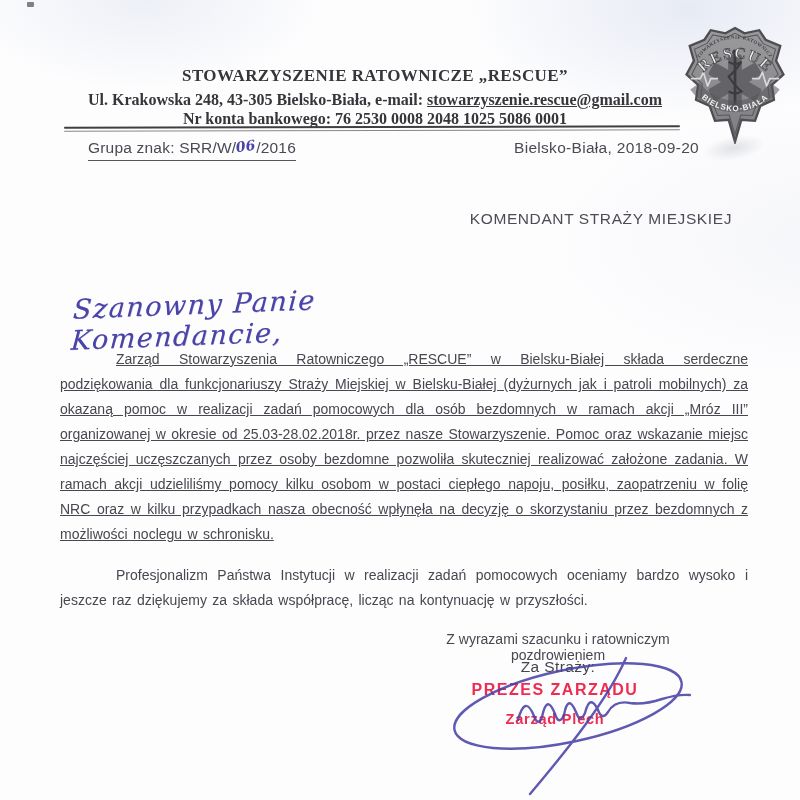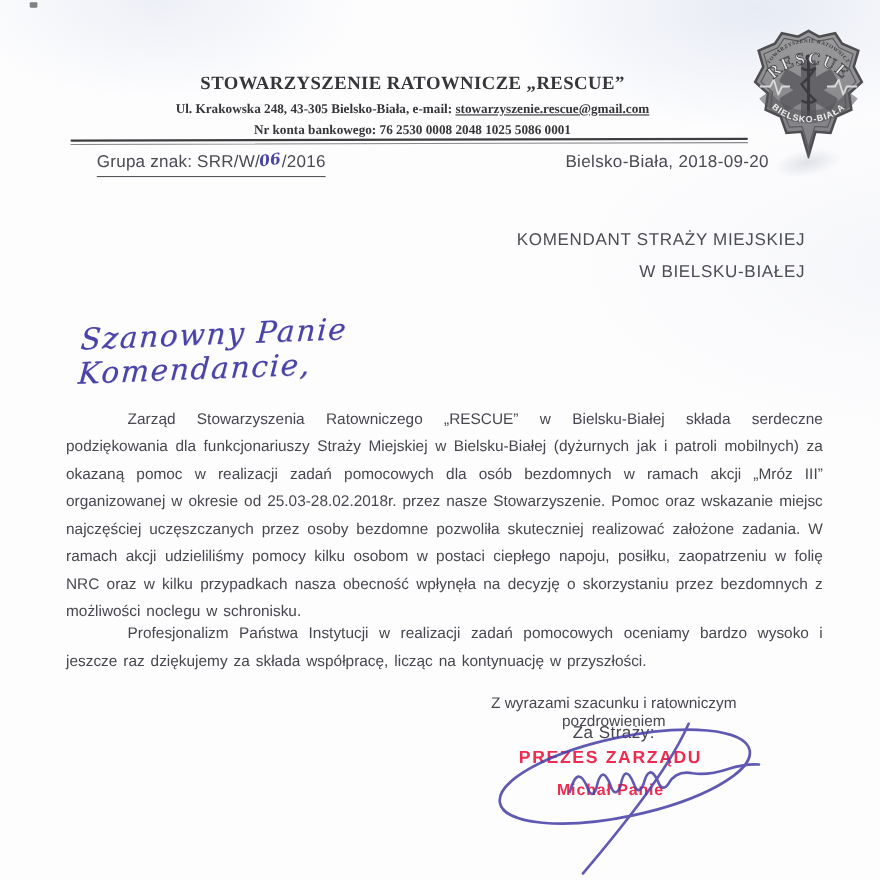--- a/index.html
+++ b/index.html
@@ -10,21 +10,21 @@
       radial-gradient(ellipse 260px 130px at 18% 0%, rgba(200,208,228,.30), transparent 70%),
       radial-gradient(ellipse 420px 200px at 105% 30%, rgba(210,214,228,.18), transparent 75%),
       #fdfdfe;
     font-family:"Liberation Sans", sans-serif;color:#44444c;
   }
   .abs{position:absolute;}
   
   .letterhead{top:34px;left:70px;width:610px;text-align:center;
     font-family:"Liberation Serif", serif;font-weight:bold;color:#35353a;margin-top:32px;}
   .org-name{font-size:17px;letter-spacing:.4px;margin-bottom:4px;}
-  .lh-line{font-size:12px;line-height:19px;}
+  .lh-line{font-size:16px;line-height:19px;}
   .email{text-decoration:underline;}
   
   .logo{top:26px;left:682px;width:106px;height:118px;}
   
   .rule{left:64px;top:126px;width:616px;transform:rotate(-.15deg);}
   .rule .r1{height:2.4px;background:#3f3f42;border-radius:2px;}
   .rule .r2{height:1.1px;background:#6a6a6e;margin-top:1.6px;opacity:.8;border-radius:2px;}
   
   .ref{top:139px;left:88px;font-size:15.5px;color:#4a4a52;
     border-bottom:1.6px solid #55555a;padding-bottom:3px;letter-spacing:.2px;}
@@ -36,21 +36,21 @@
   
   .addressee{top:204px;left:380px;width:352px;text-align:right;
     font-size:15.5px;line-height:29px;color:#4c4c54;letter-spacing:.6px;}
   
   .salutation{top:286px;left:72px;width:400px;color:#4a43a8;
     font-family:"DejaVu Serif",serif;font-style:italic;font-size:27px;letter-spacing:1.5px;
     transform:rotate(-2.2deg) skewX(-6deg);text-shadow:.4px .4px 0 rgba(74,67,168,.45);}
   
   .para{left:60px;width:688px;font-size:14px;line-height:25px;text-align:justify;
     word-spacing:1.5px;color:#47474f;text-indent:56px;}
-  .p1{top:368px;}
+  .p1{top:347px;text-decoration:underline;}
   .p2{top:503px;}
   .p3{top:563px;}
   
   .valediction{top:631px;left:398px;width:320px;text-align:center;font-size:14px;color:#47474f;}
   .on-behalf{top:658px;left:478px;width:160px;text-align:center;font-size:15.5px;color:#45454d;letter-spacing:.4px;}
   .stamp{left:430px;width:250px;text-align:center;color:#ee2b50;font-weight:bold;}
   .stamp-title{top:681px;font-size:16px;letter-spacing:1.5px;}
   .stamp-name{top:711px;font-size:14.5px;letter-spacing:.8px;}
   .signature{top:644px;left:418px;width:322px;height:152px;pointer-events:none;}
   .speck{top:2px;left:27px;width:7px;height:5px;background:#63635f;opacity:.8;border-radius:1px;}
@@ -112,32 +112,31 @@
     <div class="r1"></div>
       <div class="r2"></div>
   </div>
 
   <div class="abs ref"><span>Grupa znak: SRR/W/</span><span class="hand-num">06</span><span>/2016</span></div>
   <div class="abs place-date">Bielsko-Biała, 2018-09-20</div>
   <div class="abs date-smudge"></div>
 
   <div class="abs addressee">
     <div>KOMENDANT STRAŻY MIEJSKIEJ</div>
-    <div>W BIELSKU-BIAŁEJ</div>
   </div>
 
   <div class="abs salutation">Szanowny Panie Komendancie,</div>
 
   <div class="abs para p1">Zarząd Stowarzyszenia Ratowniczego „RESCUE” w Bielsku-Białej składa serdeczne podziękowania dla funkcjonariuszy Straży Miejskiej w Bielsku-Białej (dyżurnych jak i patroli mobilnych) za okazaną pomoc w realizacji zadań pomocowych dla osób bezdomnych w ramach akcji „Mróz III” organizowanej w okresie od 25.03-28.02.2018r. przez nasze Stowarzyszenie. Pomoc oraz wskazanie miejsc najczęściej uczęszczanych przez osoby bezdomne pozwoliła skuteczniej realizować założone zadania. W ramach akcji udzieliliśmy pomocy kilku osobom w postaci ciepłego napoju, posiłku, zaopatrzeniu w folię NRC oraz w kilku przypadkach nasza obecność wpłynęła na decyzję o skorzystaniu przez bezdomnych z możliwości noclegu w schronisku.</div>
   <div class="abs para p3">Profesjonalizm Państwa Instytucji w realizacji zadań pomocowych oceniamy bardzo wysoko i jeszcze raz dziękujemy za składa współpracę, licząc na kontynuację w przyszłości.</div>
 
   <div class="abs valediction">Z wyrazami szacunku i ratowniczym pozdrowieniem</div>
   <div class="abs on-behalf">Za Straży:</div>
   <div class="abs stamp stamp-title">PREZES ZARZĄDU</div>
-  <div class="abs stamp stamp-name">Michał Panie</div>
+  <div class="abs stamp stamp-name">Zarząd Plech</div>
 
   <svg class="abs signature" viewBox="0 0 322 152">
     <g fill="none" stroke="#4a43a8" stroke-width="2.4" stroke-linecap="round" opacity=".88">
       <ellipse cx="150" cy="62" rx="116" ry="36" transform="rotate(-12 150 62)"></ellipse>
       <path d="M100 76 q7 -26 16 -4 q4 11 8 1 q5 -24 13 -3 q4 12 9 1 q4 -22 12 -3 q4 12 9 1 q5 -20 13 -3 q4 11 10 2 q7 -12 22 -9 q14 2 32 -4 q16 -5 28 -4"></path>
       <path d="M208 14 C 190 55 150 105 112 150"></path>
     </g>
   </svg>
 
 </div>

